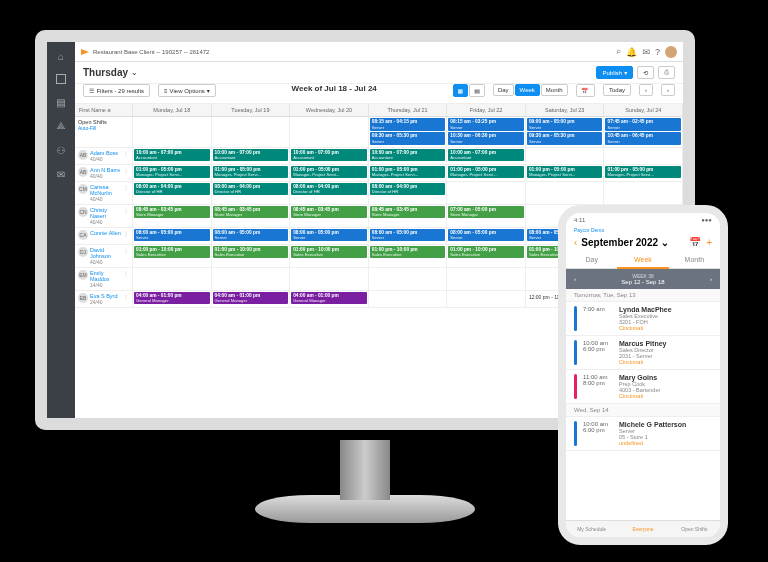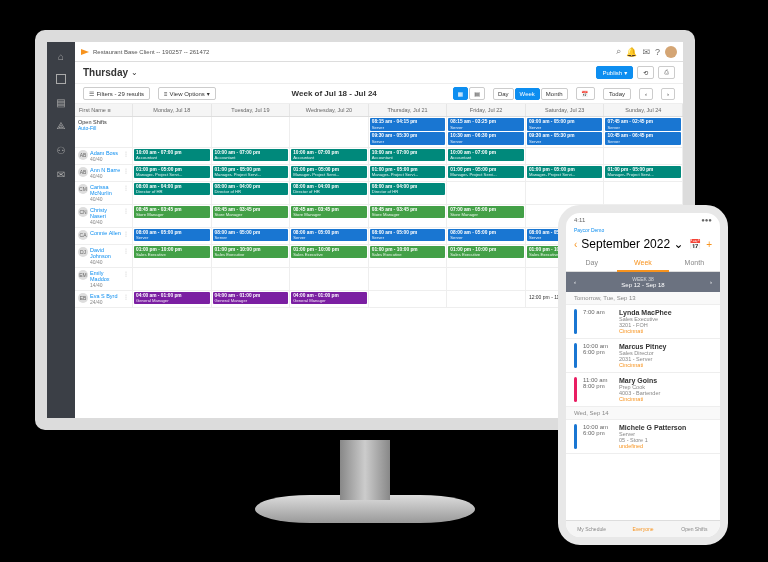--- a/index.html
+++ b/index.html
@@ -16,21 +16,21 @@
 .crumb{font-size:6px;color:#555}
 .topbar-right{margin-left:auto;display:flex;gap:5px;align-items:center}
 .ico{font-size:9px;color:#666}
 .avatar{width:12px;height:12px;border-radius:50%;background:#d4a574}
 .titlebar{height:22px;display:flex;align-items:center;padding:0 8px;border-bottom:1px solid #eee}
 .titlebar h1{font-size:10px;font-weight:600}
 .titlebar .chev{font-size:8px;margin-left:3px}
 .titlebar-right{margin-left:auto;display:flex;gap:4px}
 .btn{border:1px solid #ccc;border-radius:2px;padding:2px 5px;font-size:6px;background:#fff;display:flex;align-items:center;gap:2px}
 .btn-primary{background:#0d8ef0;color:#fff;border-color:#0d8ef0}
-.toolbar{height:20px;display:flex;align-items:center;padding:0 8px;gap:8px;border-bottom:1px solid #eee}
+.toolbar{height:20px;display:flex;align-items:flex-start;padding:0 8px;gap:8px;border-bottom:1px solid #eee}
 .wk{flex:1;text-align:center;font-size:8px;font-weight:600}
 .seg{display:flex;gap:1px}
 .seg .btn{padding:2px 4px}
 .seg .active{background:#0d8ef0;color:#fff;border-color:#0d8ef0}
 .grid{flex:1;overflow:hidden}
 .hdr{display:flex;background:#f5f5f5;border-bottom:1px solid #ddd}
 .colh{padding:3px 2px;font-size:5.5px;color:#666;border-right:1px solid #e5e5e5;text-align:center}
 .colh:first-child{width:58px;text-align:left;padding-left:4px}
 .colh:not(:first-child){flex:1}
 .row{display:flex;border-bottom:1px solid #eee}
@@ -47,21 +47,21 @@
 .shift .t{font-weight:600}
 .shift .r{font-size:4.2px;opacity:.9}
 .open-row .emp .nm{color:#333}
 .autofill{color:#0d8ef0;font-size:5px}
 .text-shift{font-size:5px;color:#333;padding:2px}
 
 .phone{position:absolute;right:40px;top:205px;width:170px;height:340px;background:#fff;border:8px solid #e8e8e8;border-radius:22px;overflow:hidden;font-size:7px}
 .phone-top{height:14px;display:flex;align-items:center;padding:0 8px;font-size:6px;color:#666}
 .phone-hdr{display:flex;align-items:center;padding:4px 8px;gap:4px}
 .phone-hdr .back{color:#f7931e;font-size:10px}
-.phone-hdr .mo{flex:1;font-size:12px;font-weight:400}
+.phone-hdr .mo{flex:1;font-size:10px;font-weight:700}
 .phone-hdr .pico{color:#f7931e;font-size:10px}
 .phone-tabs{display:flex}
 .phone-tabs div{flex:1;text-align:center;padding:4px 0;font-size:7px;color:#888;border-bottom:1px solid #ddd}
 .phone-tabs .act{color:#f7931e;border-bottom:2px solid #f7931e}
 .phone-wk{background:#6b7280;color:#fff;padding:4px 8px;display:flex;align-items:center;font-size:6px}
 .phone-wk .dt{flex:1;text-align:center}
 .phone-sec{padding:3px 8px;font-size:6px;color:#888;background:#f9f9f9;border-bottom:1px solid #eee}
 .phone-item{display:flex;padding:4px 8px;gap:6px;border-bottom:1px solid #eee}
 .phone-item .bar{width:3px;border-radius:2px}
 .phone-item .tm{font-size:6px;color:#666;width:30px}

